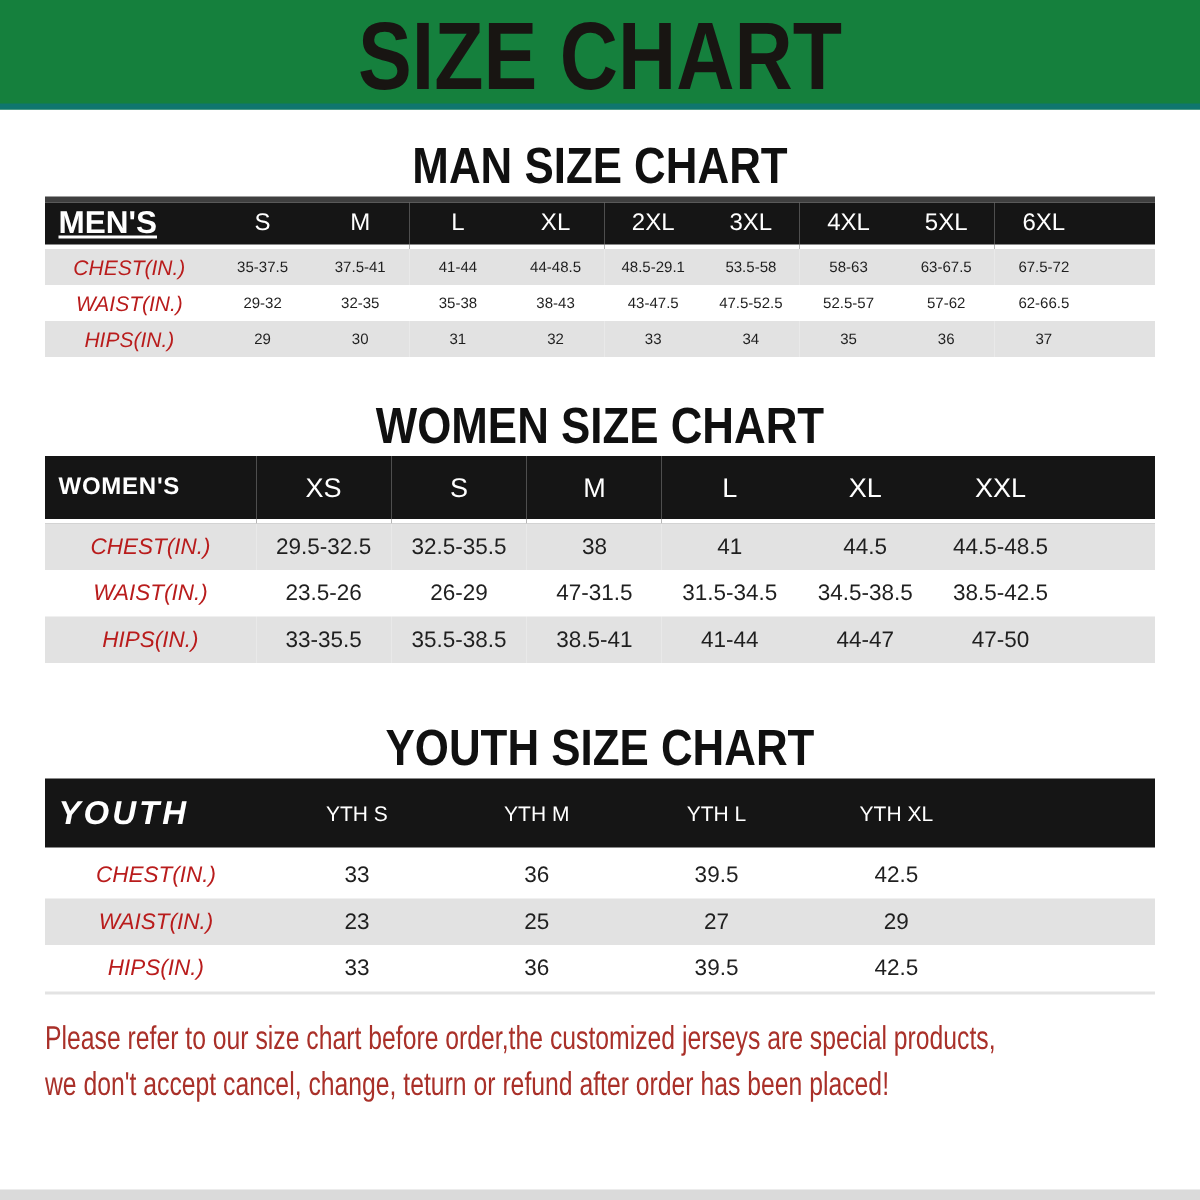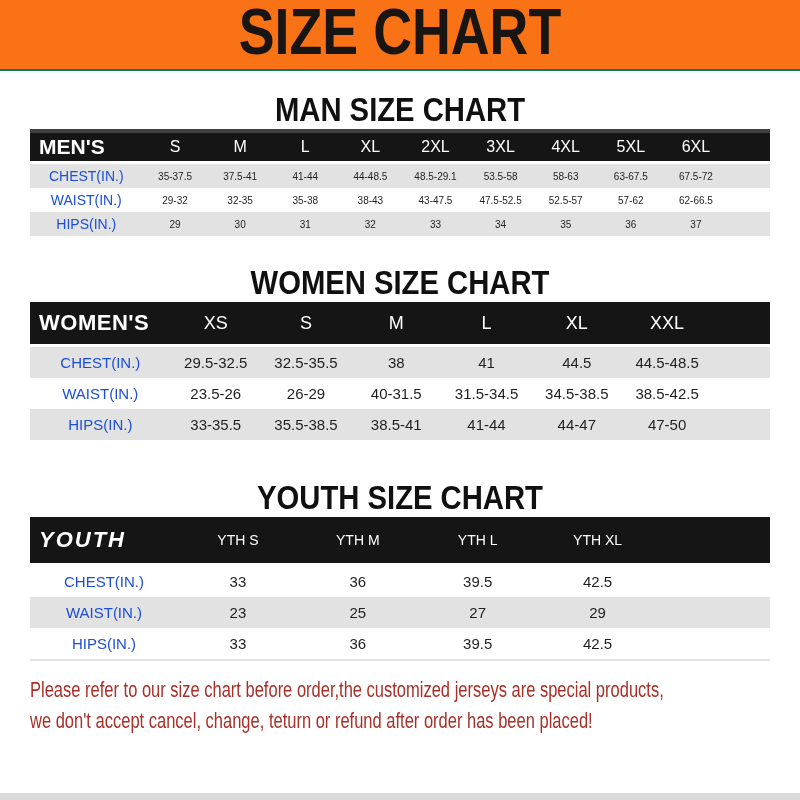--- a/index.html
+++ b/index.html
@@ -1,22 +1,22 @@
 <!DOCTYPE html>
 <html><head>
 <meta charset="utf-8">
 <style>
   html,body{margin:0;padding:0;}
   body{
     width:800px;height:800px;background:#ffffff;position:relative;
     font-family:"Liberation Sans", sans-serif;overflow:hidden;
   }
   .banner{
-    height:69px;background:#f97316;display:flex;align-items:flex-start;justify-content:center;
-    border-bottom:2px solid #0f766e;
+    height:69px;background:#15803d;display:flex;align-items:flex-end;justify-content:center;
+    border-bottom:4px solid #0f766e;
   }
   .banner-title{
     margin:0;font-size:64px;font-weight:bold;color:#181512;line-height:1;
     transform:scaleX(0.84);white-space:nowrap;
   }
   .section-heading{
     margin:0;text-align:center;font-size:34px;font-weight:bold;color:#101010;
     transform:scaleX(0.86);white-space:nowrap;
   }
   .heading-man{margin-top:19px;}
@@ -30,31 +30,31 @@
     border-bottom:3px solid #ffffff;padding:0;
   }
   table.size-table th.brand{
     text-align:left;padding-left:9px;font-weight:bold;
   }
   table.size-table td{
     text-align:center;color:#1f1f1f;padding:0;
   }
   table.size-table tr.stripe td{background:#E2E2E2;}
   table.size-table tr.plain td{background:#ffffff;}
-  table.size-table td.rowlabel{color:#1d4ed8;}
+  table.size-table td.rowlabel{color:#b91c1c;font-style:italic;}
 
   .men{margin-top:12px;border-top:4px solid #3f3f3f;}
   .men th{height:28px;font-size:16px;}
-  .men th.brand{font-size:21px;}
+  .men th.brand{font-size:21px;text-decoration:underline;}
   .men td{height:24px;font-size:10px;}
   .men td.rowlabel{font-size:14px;}
 
   .women{margin-top:14px;}
   .women th{height:42px;font-size:18px;}
-  .women th.brand{font-size:22px;letter-spacing:0.5px;}
+  .women th.brand{font-size:16px;letter-spacing:0.5px;}
   .women td{height:31px;font-size:15px;}
   .women td.rowlabel{font-size:15px;}
 
   .youth{margin-top:15px;}
   .youth th{height:46px;font-size:14px;}
   .youth th.brand{font-size:22px;letter-spacing:2px;font-style:italic;}
   .youth td{height:31px;font-size:15px;}
   .youth td.rowlabel{font-size:15px;}
   .youth tr:last-child td{border-bottom:2px solid #e3e3e3;}
 
@@ -176,21 +176,21 @@
     <td>38</td>
     <td>41</td>
     <td>44.5</td>
     <td>44.5-48.5</td>
     <td></td>
   </tr>
   <tr class="plain">
     <td class="rowlabel">WAIST(IN.)</td>
     <td>23.5-26</td>
     <td>26-29</td>
-    <td>40-31.5</td>
+    <td>47-31.5</td>
     <td>31.5-34.5</td>
     <td>34.5-38.5</td>
     <td>38.5-42.5</td>
     <td></td>
   </tr>
   <tr class="stripe">
     <td class="rowlabel">HIPS(IN.)</td>
     <td>33-35.5</td>
     <td>35.5-38.5</td>
     <td>38.5-41</td>

